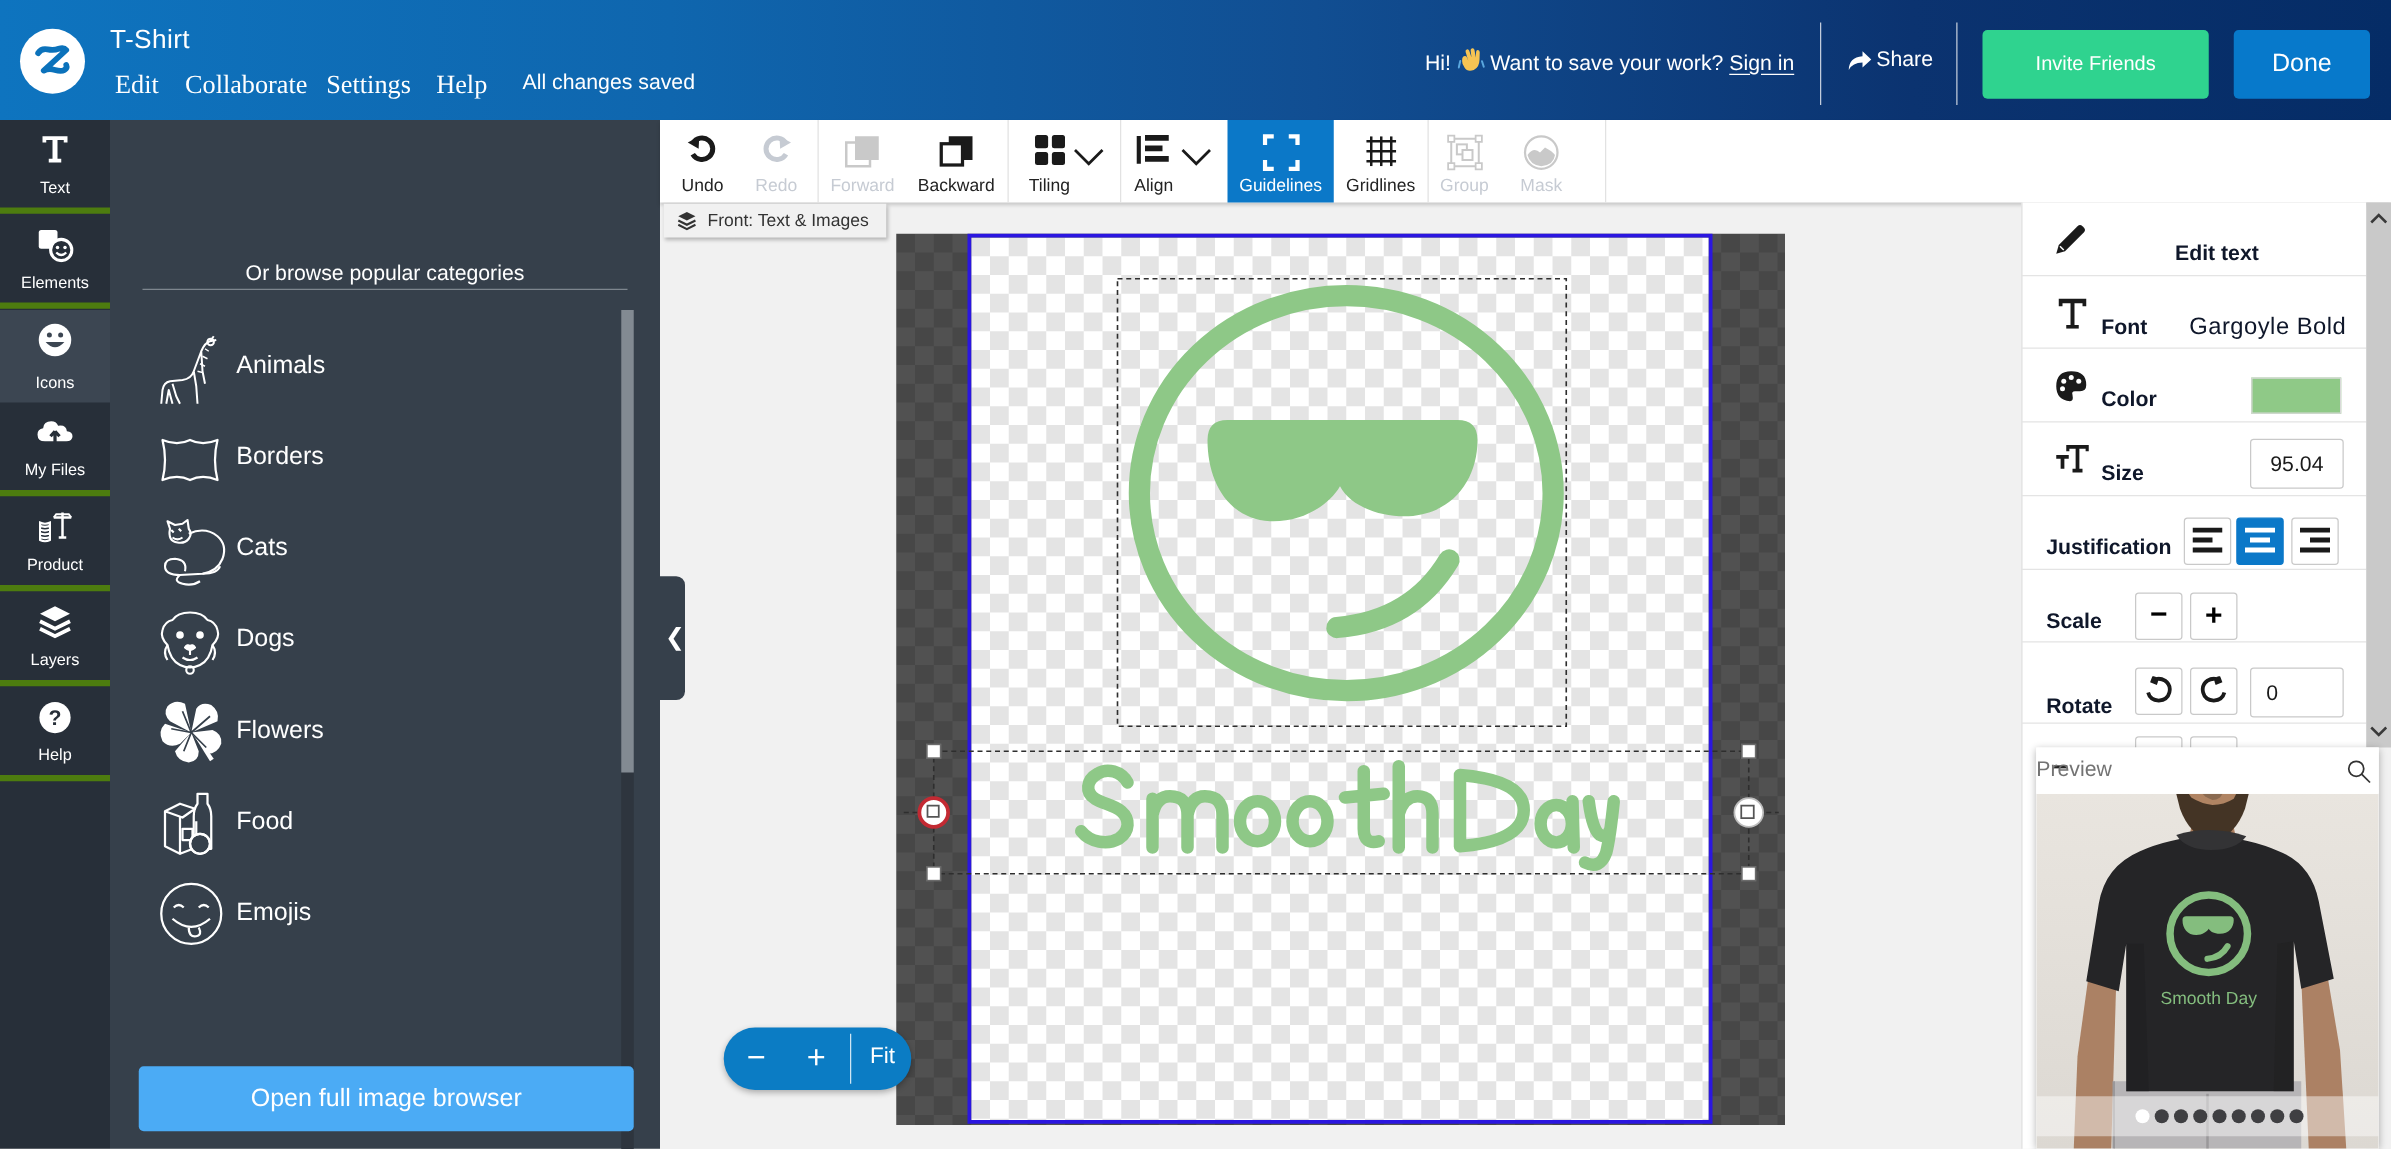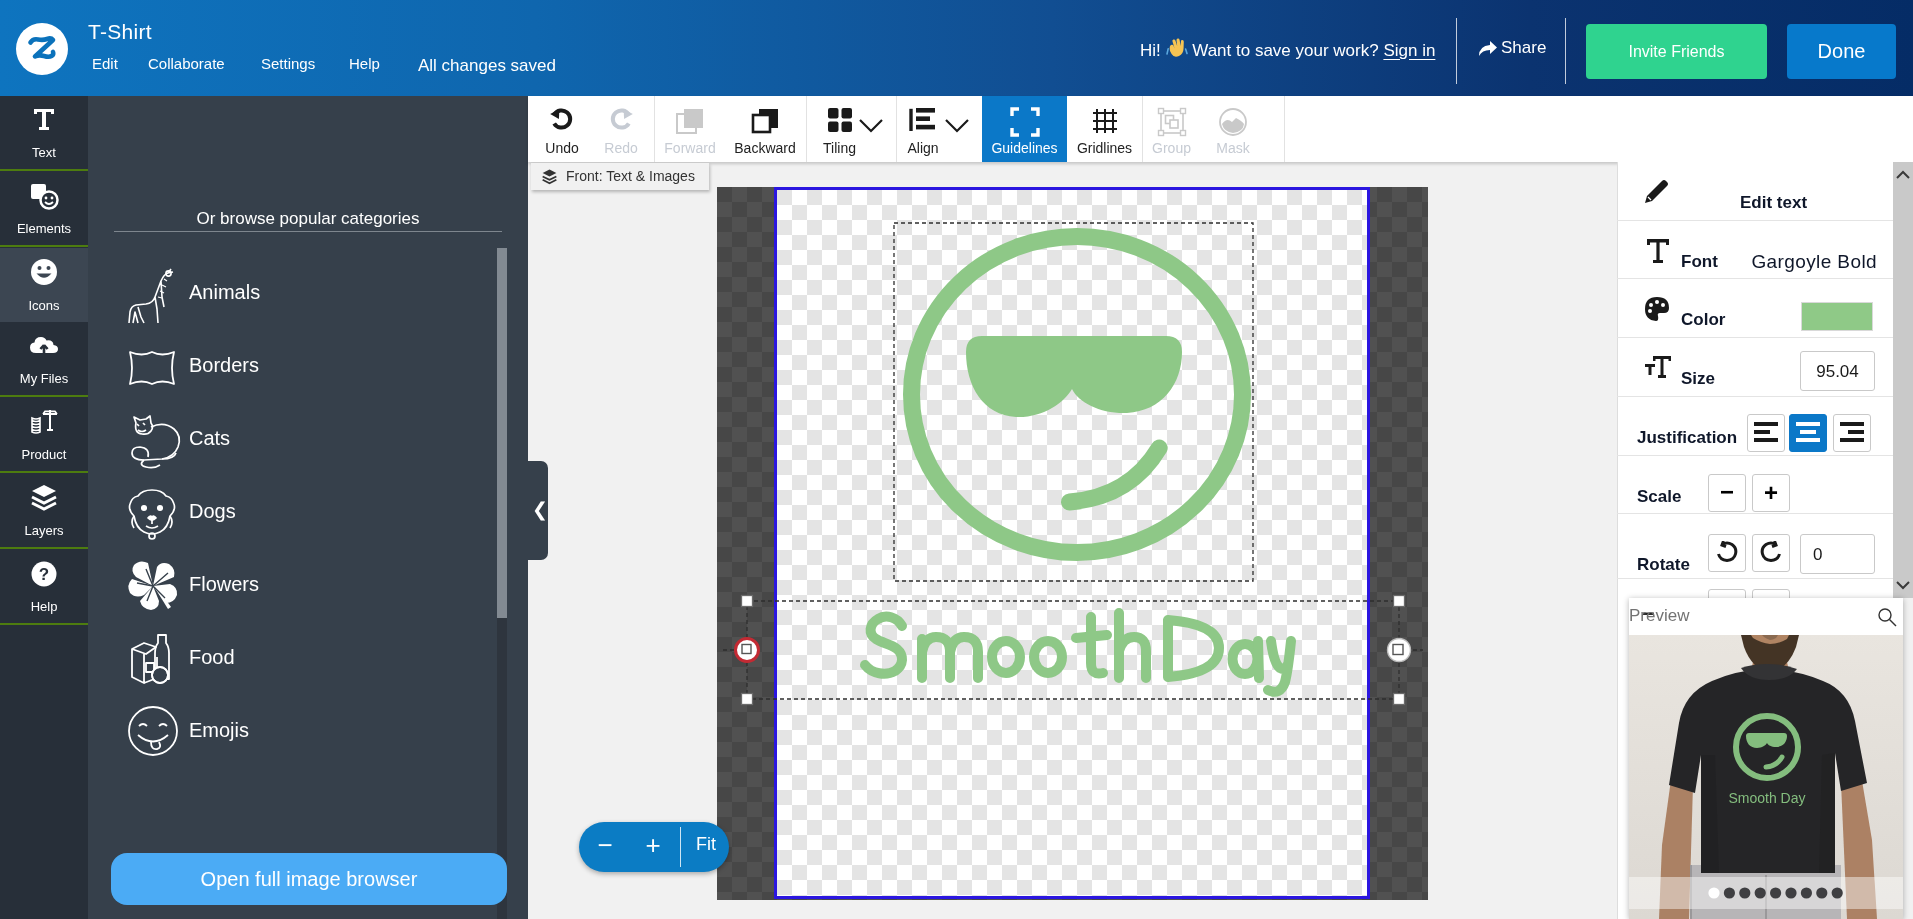--- a/index.html
+++ b/index.html
@@ -3,45 +3,45 @@
 <meta charset="utf-8">
 <style>
 * { margin:0; padding:0; box-sizing:border-box; }
 html,body { width:1913px; height:919px; overflow:hidden; font-family:"Liberation Sans", sans-serif; background:#f1f1f1; }
 .abs { position:absolute; }
 
 #hdr { position:absolute; left:0; top:0; width:1913px; height:96px;
   background:linear-gradient(90deg,#0e74bf 0%,#0f66ae 28%,#114e92 55%,#0b3370 80%,#052c66 100%); color:#fff; }
 #logo { position:absolute; left:16px; top:23px; width:52px; height:52px; border-radius:50%; background:#fff; }
 #ttl { position:absolute; left:88px; top:20px; font-size:21px; font-weight:400; letter-spacing:.3px; }
-.hmenu { position:absolute; top:55px; font-size:15px; }
+.hmenu { position:absolute; top:55px; font-size:21px;font-family:Liberation Serif, serif; }
 #acs { position:absolute; left:418px; top:56px; font-size:17px; text-underline-offset:4px; }
 #hiRow { position:absolute; left:1140px; top:38px; font-size:17px; }
 #hiRow u { text-underline-offset:3px; }
 .hsep { position:absolute; top:18px; width:1px; height:66px; background:rgba(255,255,255,.75); }
 #shareTxt { position:absolute; left:1501px; top:38px; font-size:17px; }
 #inviteBtn { position:absolute; left:1586px; top:24px; width:181px; height:55px; background:#2fd38f; border-radius:4px; color:#fff; font-size:16px; text-align:center; line-height:55px; }
 #doneBtn { position:absolute; left:1787px; top:24px; width:109px; height:55px; background:#0779cb; border-radius:4px; color:#fff; font-size:20px; text-align:center; line-height:55px; }
 
 #sbar { position:absolute; left:0; top:96px; width:88px; height:823px; background:#272f39; }
-.sbi { position:absolute; left:0; width:88px; height:75px; border-bottom:2px solid #4d7c0f; color:#fff; text-align:center; }
+.sbi { position:absolute; left:0; width:88px; height:75px; border-bottom:5px solid #4d7c0f; color:#fff; text-align:center; }
 .sbi .lbl { position:absolute; left:0; bottom:9px; width:88px; font-size:13px; }
 .sbi svg { position:absolute; left:50%; top:10px; transform:translateX(-50%); }
 
 #lpanel { position:absolute; left:88px; top:96px; width:440px; height:823px; background:#36404b; }
 #search { position:absolute; left:23px; top:23px; width:396px; height:55px; background:#fff; border-radius:3px; }
 #search span { position:absolute; left:17px; top:14px; font-size:20px; color:#8f979f; }
 #browseTtl { position:absolute; left:0; top:113px; width:440px; text-align:center; color:#fff; font-size:17px; }
 #browseHr { position:absolute; left:26px; top:135px; width:388px; height:1px; background:#7e868e; }
 .cat { position:absolute; left:0; width:420px; height:73px; color:#fff; }
 .cat .cl { position:absolute; left:101px; top:24px; font-size:20px; }
 .cat svg { position:absolute; left:36px; top:10px; }
 #lscroll { position:absolute; left:409px; top:152px; width:10px; height:697px; background:#2e353e; }
 #lthumb { position:absolute; left:409px; top:152px; width:10px; height:370px; background:#828a92; }
-#openBtn { position:absolute; left:23px; top:757px; width:396px; height:52px; background:#4babf5; border-radius:16px; color:#fff; font-size:20px; text-align:center; line-height:52px; }
+#openBtn { position:absolute; left:23px; top:757px; width:396px; height:52px; background:#4babf5; border-radius:4px; color:#fff; font-size:20px; text-align:center; line-height:52px; }
 #collapseTab { position:absolute; left:528px; top:461px; width:20px; height:99px; background:#36404b; border-radius:0 7px 7px 0; color:#fff; }
 #collapseTab span { position:absolute; left:4px; top:37px; font-size:19px; }
 
 #tbar { position:absolute; left:528px; top:96px; width:1385px; height:66px; background:#fff; box-shadow:0 2px 3px rgba(0,0,0,.18); }
 .tbi { position:absolute; top:96px; height:66px; text-align:center; }
 .tbi .tl { position:absolute; left:50%; transform:translateX(-50%); bottom:6px; font-size:14px; white-space:nowrap; color:#222; }
 .tbi.dis .tl { color:#c6cbd3; }
 .tbi svg { position:absolute; left:50%; transform:translateX(-50%); top:11px; }
 .tsep { position:absolute; top:96px; width:1px; height:66px; background:#e2e2e2; }
 #guideBtn { position:absolute; left:982px; top:96px; width:85px; height:66px; background:#0b78c8; }

